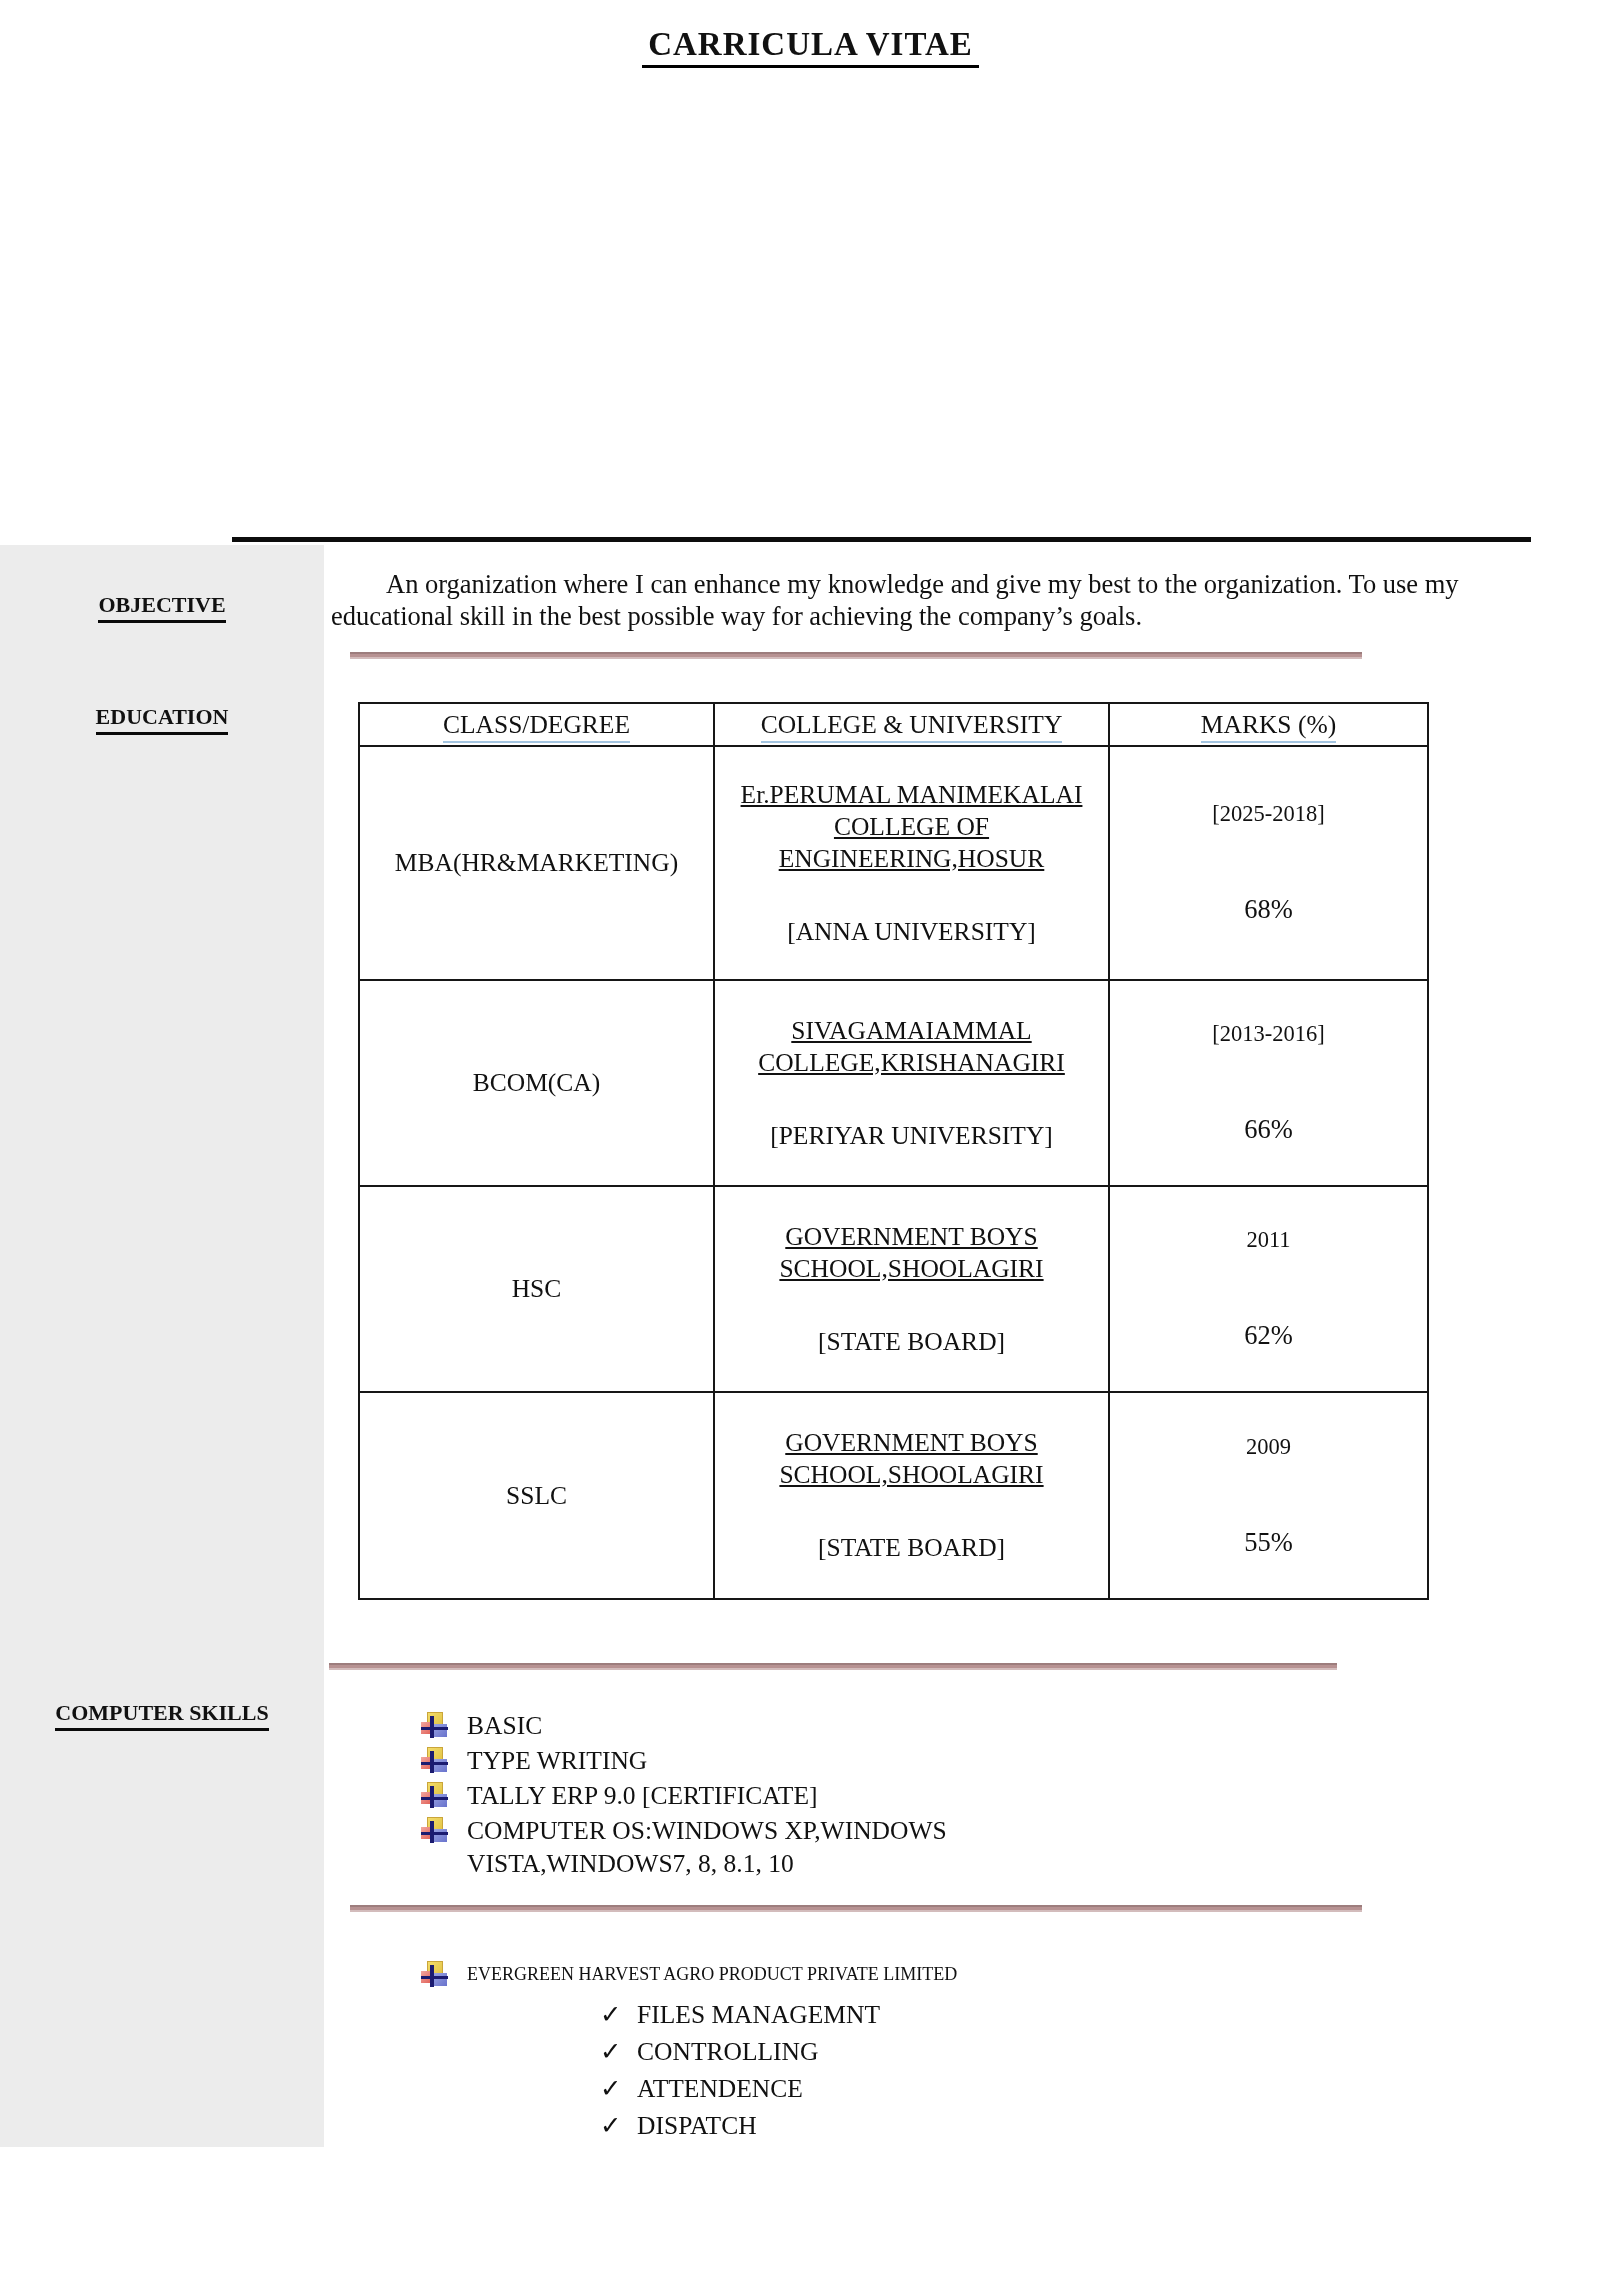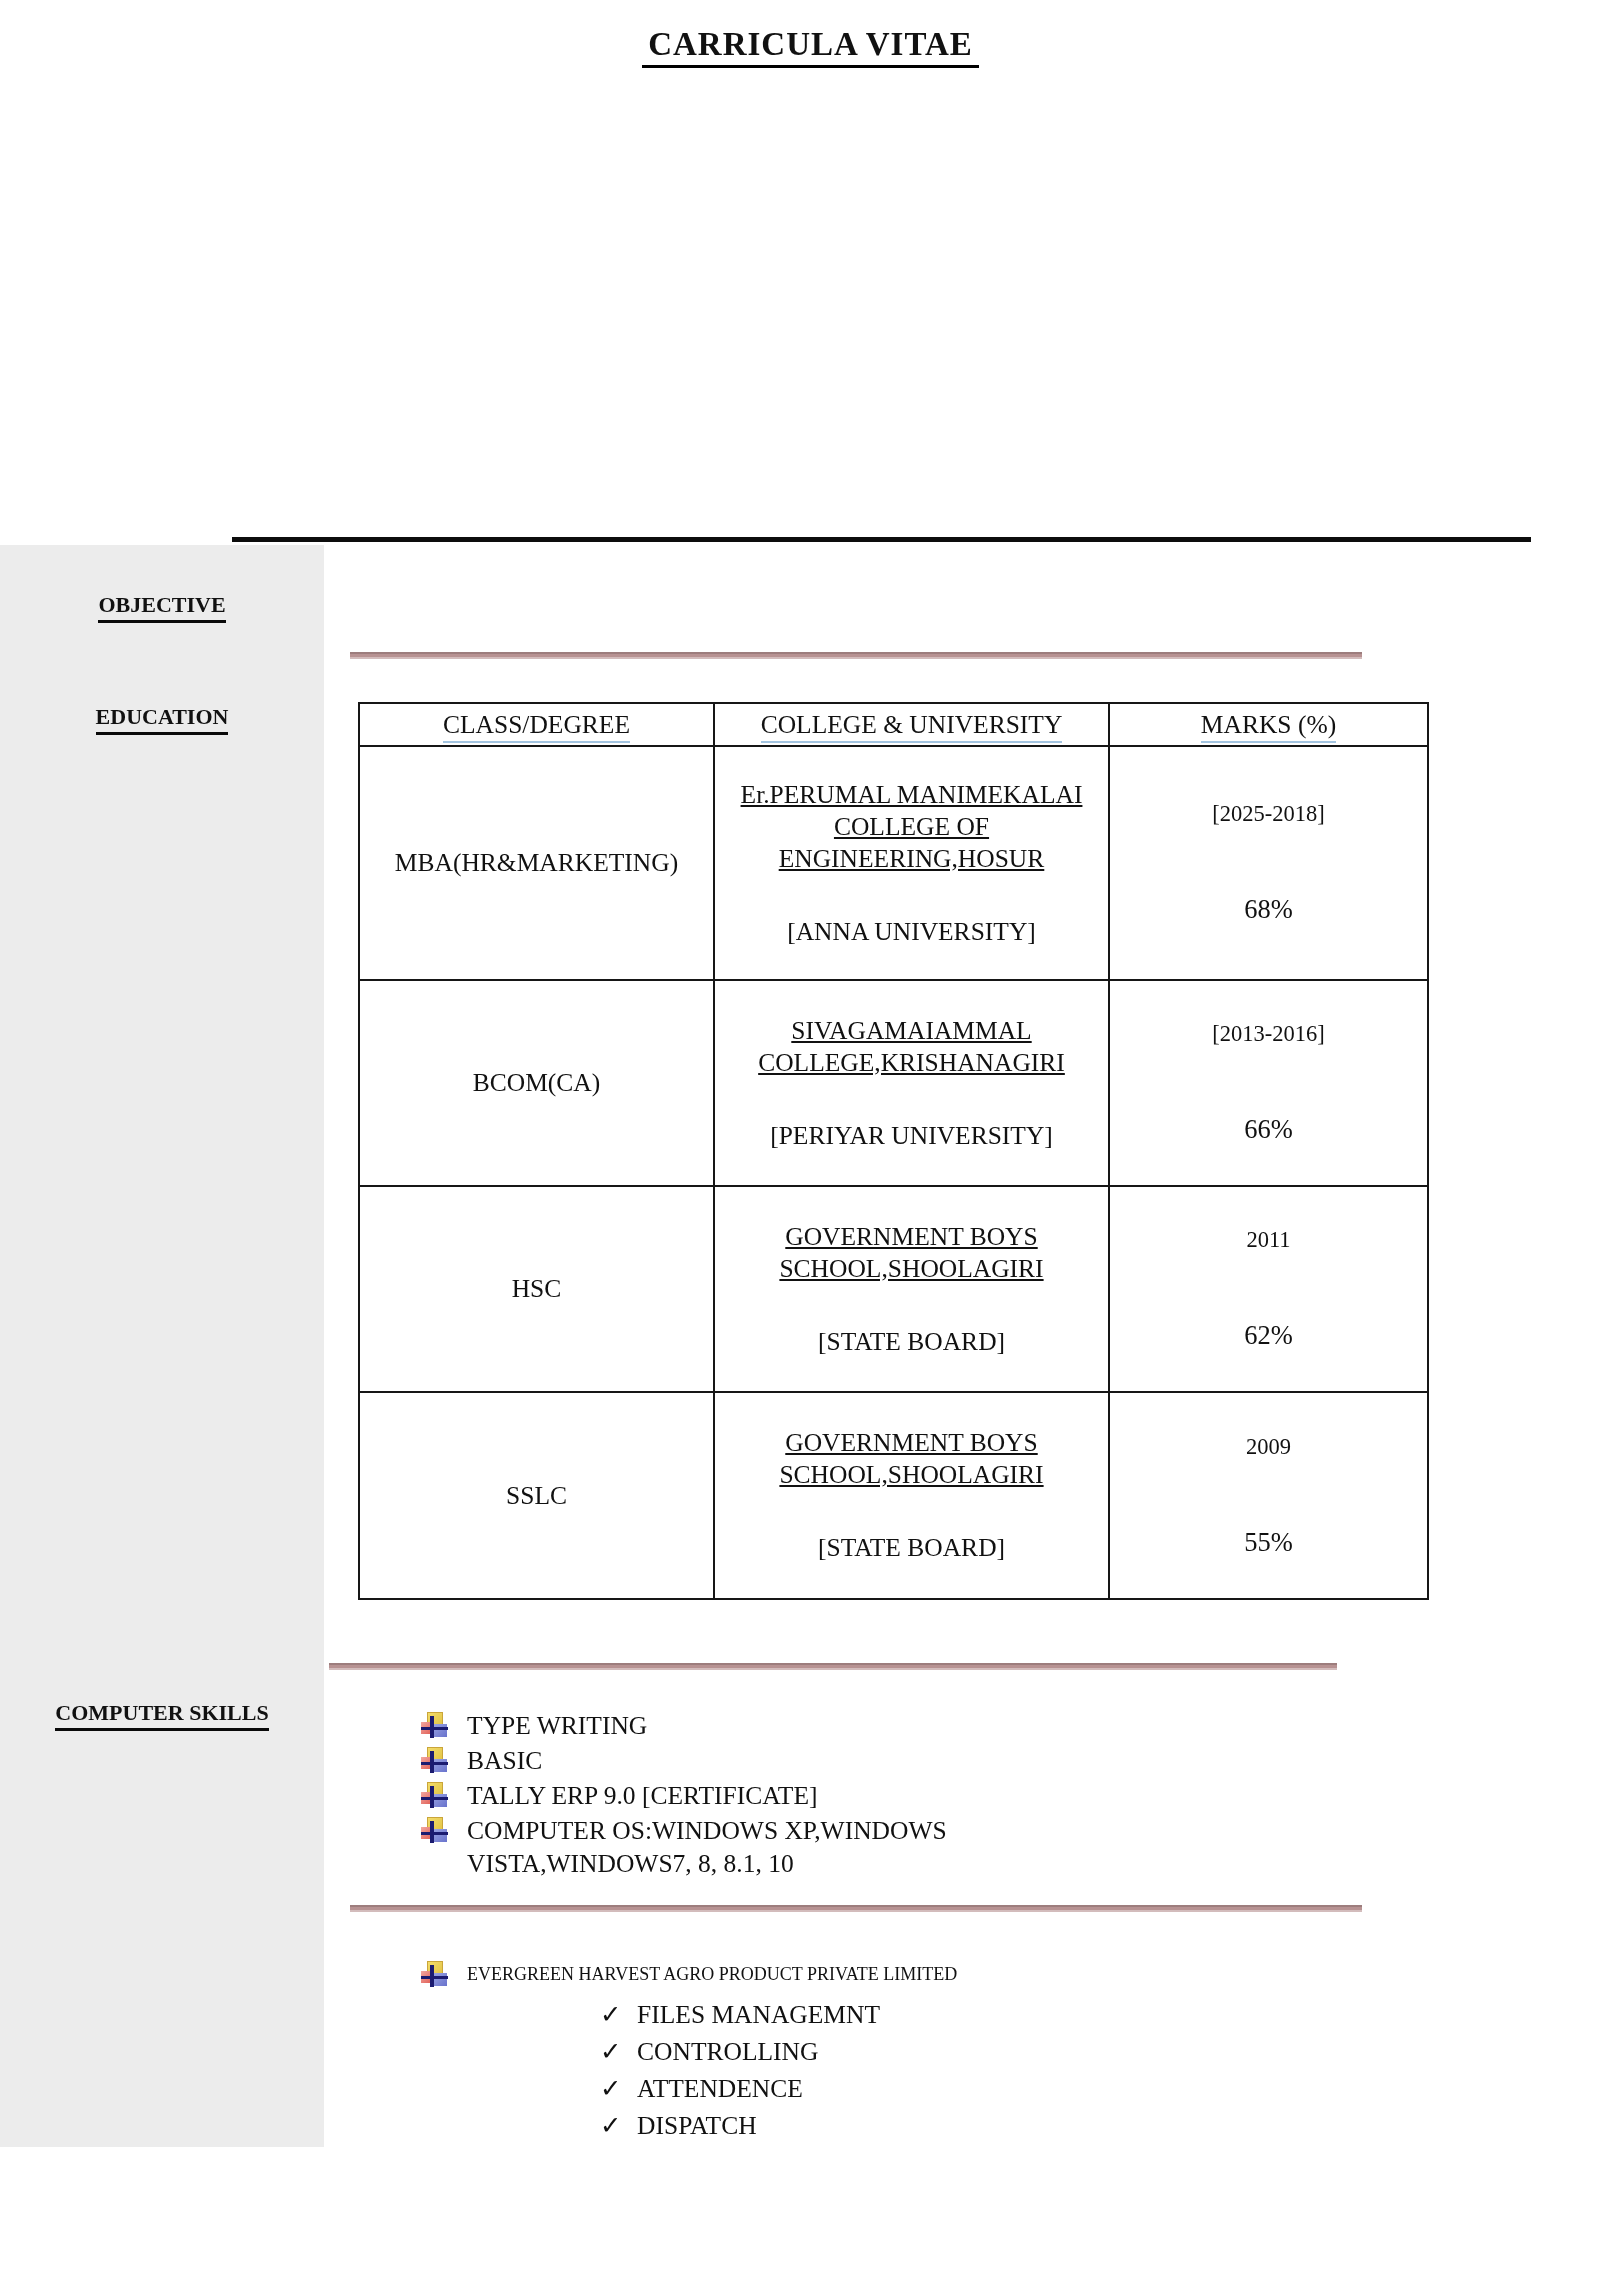--- a/index.html
+++ b/index.html
@@ -96,20 +96,21 @@
     <span class="title">CARRICULA VITAE</span>
   </div>
 
   <div class="top-rule"></div>
 
   <div class="sidebar"></div>
 
   <div class="side-label obj">
     <span class="side-underline">OBJECTIVE</span>
   </div>
+  <p class="objective">An organization where I can enhance my knowledge and give my best to the organization. To use my educational skill in the best possible way for achieving the company’s goals.</p>
   <div class="rose-line l1"></div>
 
   <div class="side-label edu">
     <span class="side-underline">EDUCATION</span>
   </div>
 
   <table class="edu-table">
     <colgroup>
         <col class="c1">
         <col class="c2">
@@ -176,31 +177,31 @@
 
   <ul class="plain skills-list">
     <li>
       <span class="bullet">
           <span class="b-yellow"></span>
           <span class="b-red"></span>
           <span class="b-blue"></span>
           <span class="b-v"></span>
           <span class="b-h"></span>
         </span>
+      <span class="skill-text">BASIC</span>
+    </li>
+    <li>
+      <span class="bullet">
+          <span class="b-yellow"></span>
+          <span class="b-red"></span>
+          <span class="b-blue"></span>
+          <span class="b-v"></span>
+          <span class="b-h"></span>
+        </span>
       <span class="skill-text">TYPE WRITING</span>
-    </li>
-    <li>
-      <span class="bullet">
-          <span class="b-yellow"></span>
-          <span class="b-red"></span>
-          <span class="b-blue"></span>
-          <span class="b-v"></span>
-          <span class="b-h"></span>
-        </span>
-      <span class="skill-text">BASIC</span>
     </li>
     <li>
       <span class="bullet">
           <span class="b-yellow"></span>
           <span class="b-red"></span>
           <span class="b-blue"></span>
           <span class="b-v"></span>
           <span class="b-h"></span>
         </span>
       <span class="skill-text">TALLY ERP 9.0 [CERTIFICATE]</span>

